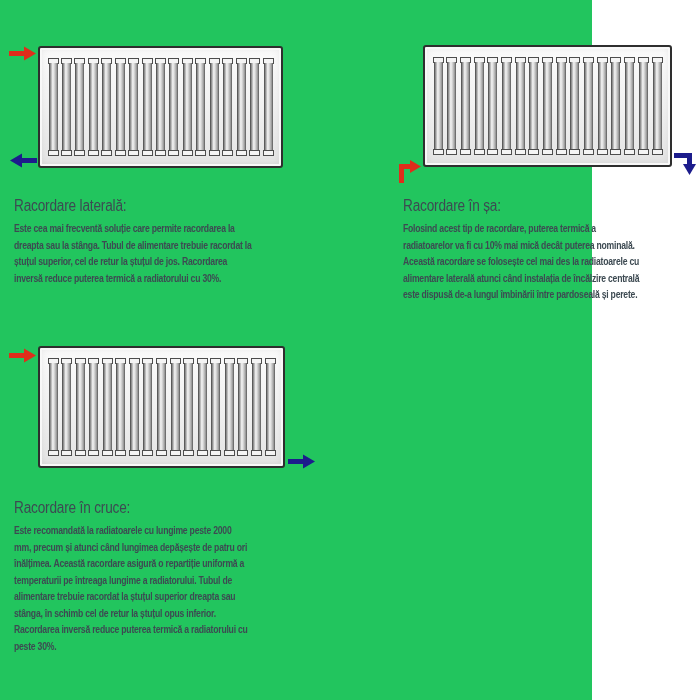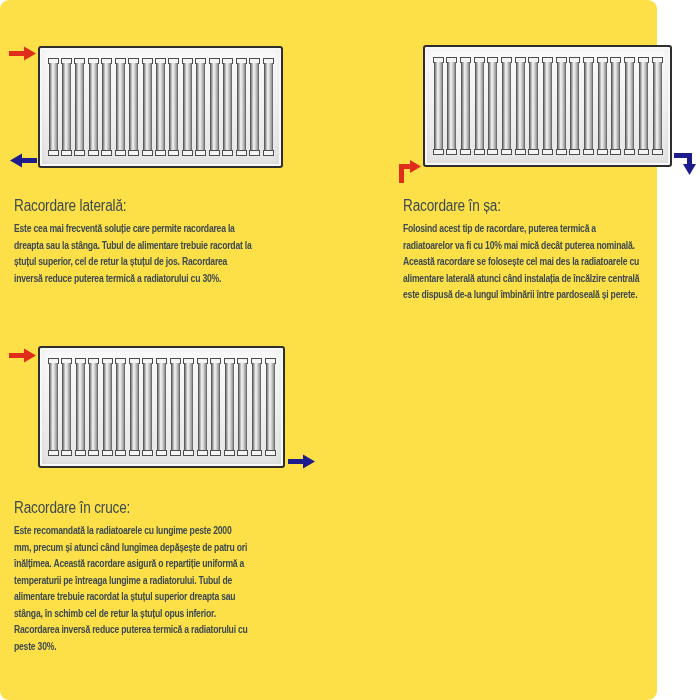--- a/index.html
+++ b/index.html
@@ -1,18 +1,18 @@
 <!DOCTYPE html>
 <html><head>
 <meta charset="utf-8">
 <style>
   * { margin:0; padding:0; box-sizing:border-box; }
   html,body { width:700px; height:700px; }
   body { background:#ffffff; font-family:"Liberation Sans", sans-serif; overflow:hidden; }
-  .canvas { position:relative; width:657px; height:700px; background:#fde047;border-radius:9px; }
+  .canvas { position:relative; width:592px; height:700px; background:#22c55e; }
 
   
   .radiator {
     position:absolute;
     border:2px solid #2e2e2e;
     border-radius:3px;
     background:linear-gradient(180deg,#fbfbfb 0%,#f1f1f1 50%,#e4e4e4 100%);
     box-shadow: inset 0 0 0 2px #f8f8f8, inset 0 0 8px rgba(0,0,0,.10);
     padding:10px 7px 10px 7px;
   }

